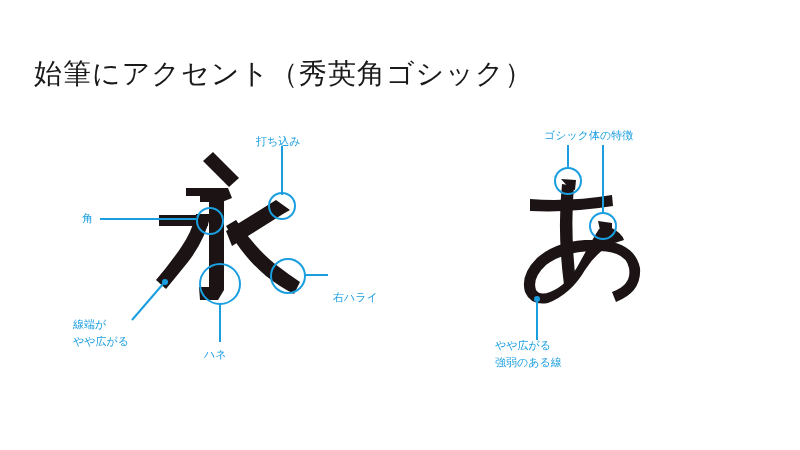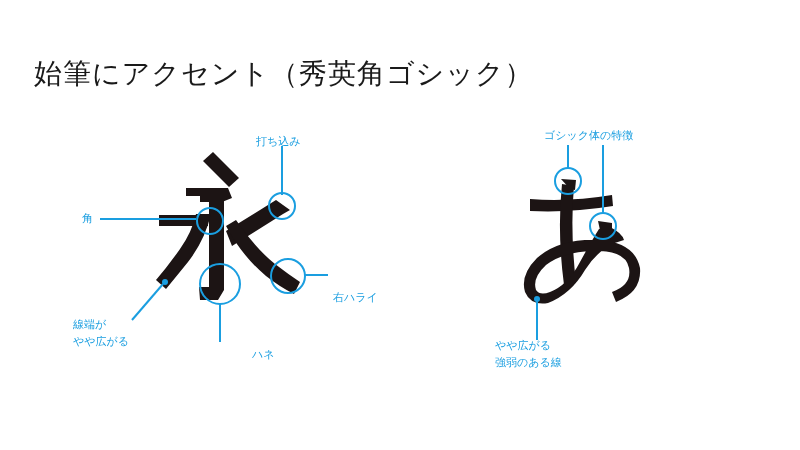--- a/index.html
+++ b/index.html
@@ -76,19 +76,19 @@
   <circle cx="537" cy="299" r="3" fill="#1a9ee0"></circle>
 </svg>
 
 <div class="lbl" style="left:256px; top:133px;">打ち込み</div>
 <div class="lbl" style="left:82px; top:210px;">角</div>
 <div class="lbl" style="left:333px; top:266px;margin-top:23px;">右ハライ</div>
 <div class="lbl" style="left:73px; top:316px;">
   <div>線端が</div>
   <div>やや広がる</div>
 </div>
-<div class="lbl" style="left:204px; top:346px;margin-left:48px;">ハネ</div>
+<div class="lbl" style="left:204px; top:346px;">ハネ</div>
 
 <div class="lbl" style="left:544px; top:127px;">ゴシック体の特徴</div>
 <div class="lbl" style="left:495px; top:337px;">
   <div>やや広がる</div>
   <div>強弱のある線</div>
 </div>
 
 </body></html>

